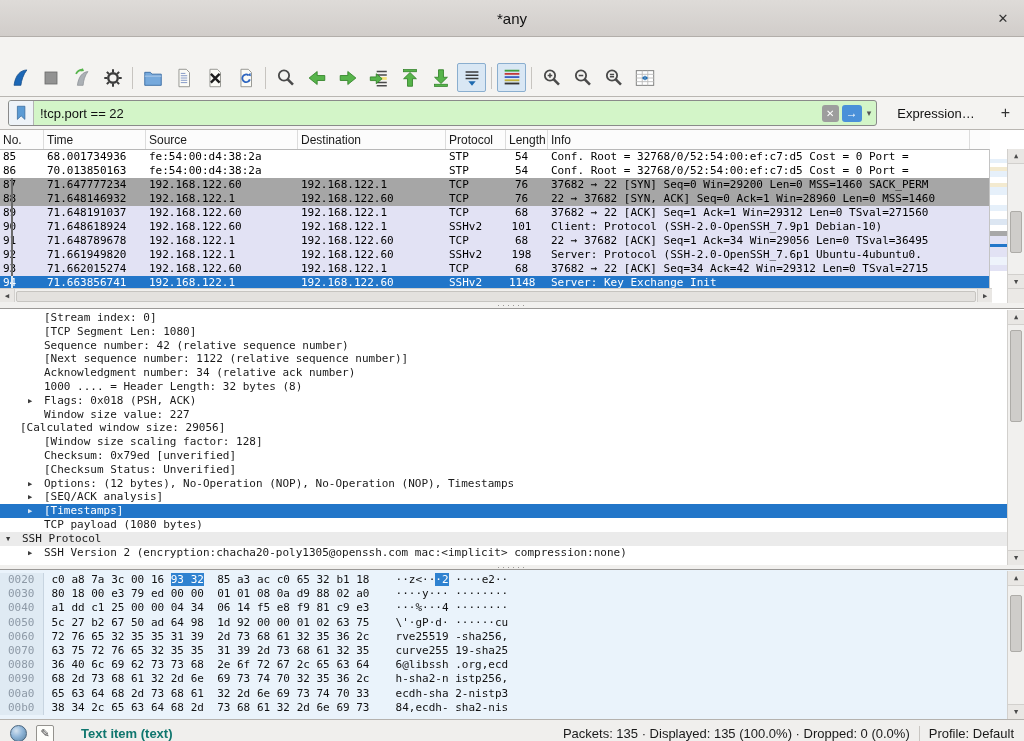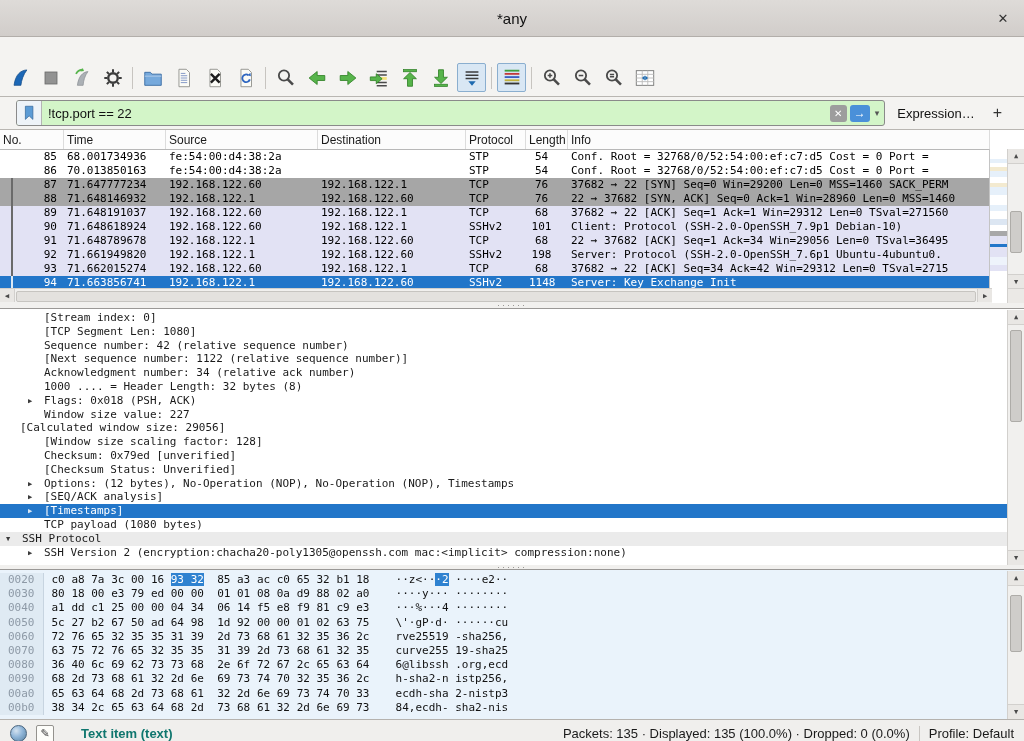--- a/index.html
+++ b/index.html
@@ -22,21 +22,21 @@
   
   .toolbar{height:37px;background:#f4f3f1;border-bottom:1px solid #b9b6b2;display:flex;align-items:center;
            padding-left:4px;flex:none;}
   .tbtn{width:29px;height:29px;display:flex;align-items:center;justify-content:center;margin:0 1px;flex:none;}
   .tbtn svg{width:22px;height:22px;}
   .tbtn.pressed{background:#d9e7f4;border:1px solid #8aaecf;border-radius:2px;width:27px;height:27px;}
   .tsep{width:1px;height:22px;background:#c7c4c0;margin:0 4px;flex:none;}
 
   
   .filterbar{height:32px;background:#f4f3f1;border-bottom:1px solid #b9b6b2;display:flex;align-items:center;
-             padding:0 16px;gap:8px;flex:none;}
+             padding:0 8px;gap:16px;flex:none;}
   .filter-box{flex:1;height:24px;border:1px solid #8a8a8a;border-radius:3px;background:#d3f5c8;
               display:flex;align-items:center;overflow:hidden;}
   .bookmark-btn{width:24px;height:100%;background:#eef3f8;border-right:1px solid #b4b4b4;
                 display:flex;align-items:center;justify-content:center;flex:none;}
   .bookmark-btn svg{width:15px;height:18px;}
   .filter-text{flex:1;padding-left:6px;font-size:13px;color:#111;white-space:nowrap;overflow:hidden;}
   .filter-clear{width:17px;height:17px;background:#9d9d9d;border-radius:3px;color:#fff;font-size:10px;
                 display:flex;align-items:center;justify-content:center;margin-right:3px;flex:none;}
   .filter-apply{width:20px;height:17px;background:#4a90d9;border-radius:3px;color:#fff;font-size:12px;
                 display:flex;align-items:center;justify-content:center;margin-right:3px;flex:none;font-weight:bold;}
@@ -46,21 +46,21 @@
 
   
   .packet-list{position:relative;height:173px;flex:none;background:#fff;font-family:"DejaVu Sans Mono",monospace;}
   .pl-header{display:flex;height:19px;background:#fcfcfc;border-bottom:1px solid #b8b8b8;
              font-family:"Liberation Sans",sans-serif;font-size:12px;width:990px;}
   .pl-h-cell{border-right:1px solid #dcdcdc;padding:0 3px;display:flex;align-items:center;
              white-space:nowrap;overflow:hidden;flex:none;box-sizing:border-box;}
   .pl-body{height:140px;overflow:hidden;width:990px;}
   .pl-row{display:flex;height:14px;line-height:14px;font-size:11px;white-space:nowrap;width:990px;}
   .pl-cell{padding:0 3px;overflow:hidden;flex:none;box-sizing:border-box;}
-  .c-no{width:64px;text-align:right;padding-right:7px;position:relative;}
+  .c-no{width:44px;padding-right:23px;position:relative;}
   .c-time{width:102px;}
   .c-src{width:152px;}
   .c-dst{width:148px;}
   .c-proto{width:60px;}
   .c-len{width:42px;text-align:center;padding-right:14px;}
   .c-info{width:422px;}
   .r-stp{background:#ffffff;color:#000;}
   .r-syn{background:#a6a6a6;color:#000;}
   .r-tcp{background:#e2e2f4;color:#000;}
   .r-sel{background:#2276c9;color:#fff;}

